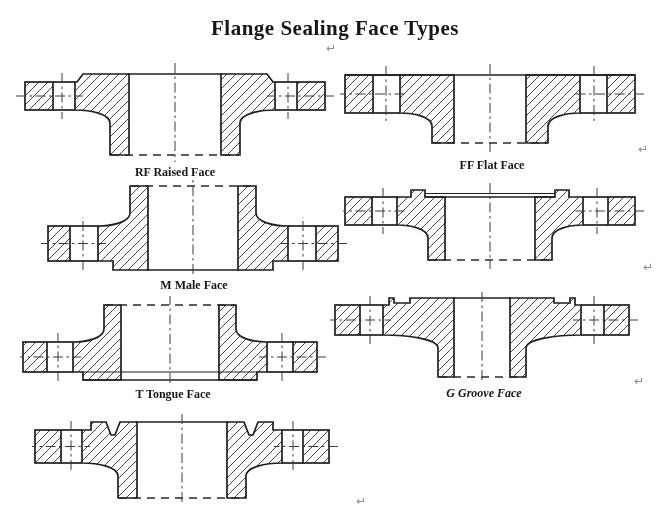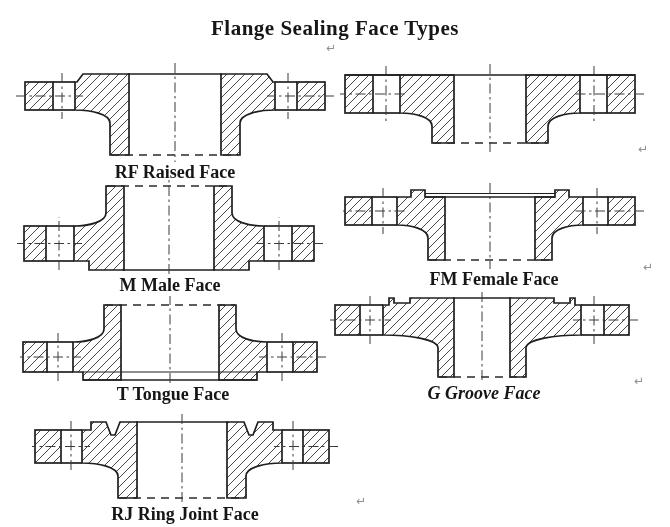--- a/index.html
+++ b/index.html
@@ -2,21 +2,21 @@
 <html><head>
 <meta charset="utf-8">
 <style>
   html,body{margin:0;padding:0;background:#fff;}
   #page{position:relative;width:670px;height:527px;background:#fff;overflow:hidden;
         font-family:"Liberation Serif","DejaVu Serif",serif;}
   #title{position:absolute;left:0;top:16px;width:670px;text-align:center;
          font-size:21px;font-weight:bold;color:#161616;letter-spacing:.5px;}
   figure.fig{position:absolute;margin:0;padding:0;}
   figure.fig svg{display:block;}
-  figcaption.cap{text-align:center;font-size:18px;font-weight:bold;color:#161616;
+  figcaption.cap{text-align:center;font-size:12px;font-weight:bold;color:#161616;
                  line-height:18px;margin-top:0;}
   .pmark{position:absolute;font-family:"DejaVu Sans",sans-serif;font-size:12px;
          color:#8f8f8f;}
 </style>
 </head>
 <body>
 
 <div id="page">
   <div id="title">Flange Sealing Face Types</div>
 
@@ -65,22 +65,23 @@
           <line x1="33" y1="16" x2="60" y2="16" stroke-width="1.7" stroke="#1f1f1f" fill="none"></line>
           <line x1="33" y1="54" x2="60" y2="54" stroke-width="1.7" stroke="#1f1f1f" fill="none"></line>
           <path d="M60 16 L114 16 L114 84 L92 84 L92 67 C92 58 74.4 54 60 54 Z" fill="url(#h-ff)" stroke="#1f1f1f" stroke-width="1.7" stroke-linejoin="miter"></path>
           <line x1="46" y1="7" x2="46" y2="63" stroke-dasharray="10 3.5 2.5 3.5" stroke-width="1" stroke="#3a3a3a"></line>
           <line x1="-4" y1="35" x2="68" y2="35" stroke-dasharray="10 3.5 2.5 3.5" stroke-width="1" stroke="#3a3a3a"></line>
           <line x1="5" y1="16" x2="295" y2="16" stroke-width="1.7" stroke="#1f1f1f" fill="none"></line>
           <line x1="93" y1="84" x2="207" y2="84" stroke-dasharray="8 6" stroke-width="1.4" stroke="#2a2a2a"></line>
           <line x1="150" y1="5" x2="150" y2="93" stroke-dasharray="10 3.5 2.5 3.5" stroke-width="1" stroke="#3a3a3a"></line>
         </g>
       </svg>
-  </figure>
-  <figure class="fig" id="fig-m" style="left: 17px; top: 177px; width: 306px;">
+    <figcaption class="cap">FF Flat Face</figcaption>
+  </figure>
+  <figure class="fig" id="fig-m" style="left: 41px; top: 177px; width: 306px;">
     <svg width="306" height="99" viewBox="0 0 306 99">
         <defs>
           <pattern id="h-m" width="9" height="9" patternUnits="userSpaceOnUse">
             <path d="M-1,-1 L10,10" stroke="#3f3f3f" stroke-width="0.95"></path>
           </pattern>
         </defs>
         <g transform="translate(0 99) scale(1 -1)">
           <rect x="275" y="15" width="22" height="35" fill="url(#h-m)" stroke="#1f1f1f" stroke-width="1.7"></rect>
           <line x1="275" y1="15" x2="247" y2="15" stroke-width="1.7" stroke="#1f1f1f" fill="none"></line>
           <line x1="275" y1="50" x2="247" y2="50" stroke-width="1.7" stroke="#1f1f1f" fill="none"></line>
@@ -119,21 +120,20 @@
           <line x1="29" y1="44" x2="54" y2="44" stroke-width="1.7" stroke="#1f1f1f" fill="none"></line>
           <path d="M54 16 L68 16 L68 9 L82 9 L82 16 L102 16 L102 79 L85 79 L85 57 C85 48 67.95 44 54 44 Z" fill="url(#h-fm)" stroke="#1f1f1f" stroke-width="1.7" stroke-linejoin="miter"></path>
           <line x1="40" y1="7" x2="40" y2="53" stroke-dasharray="10 3.5 2.5 3.5" stroke-width="1" stroke="#3a3a3a"></line>
           <line x1="-7" y1="30" x2="62" y2="30" stroke-dasharray="10 3.5 2.5 3.5" stroke-width="1" stroke="#3a3a3a"></line>
           <line x1="82" y1="12.5" x2="212" y2="12.5" stroke="#1f1f1f" stroke-width="1.2"></line>
           <line x1="82" y1="16" x2="212" y2="16" stroke-width="1.7" stroke="#1f1f1f" fill="none"></line>
           <line x1="86" y1="79" x2="208" y2="79" stroke-dasharray="8 6" stroke-width="1.4" stroke="#2a2a2a"></line>
           <line x1="147" y1="2" x2="147" y2="88" stroke-dasharray="10 3.5 2.5 3.5" stroke-width="1" stroke="#3a3a3a"></line>
         </g>
       </svg>
-    <figcaption class="cap">FM Female Face</figcaption>
   </figure>
   <figure class="fig" id="fig-t" style="left: 20px; top: 293px; width: 306px;">
     <svg width="306" height="92" viewBox="0 0 306 92">
         <defs>
           <pattern id="h-t" width="9" height="9" patternUnits="userSpaceOnUse">
             <path d="M-1,-1 L10,10" stroke="#3f3f3f" stroke-width="0.95"></path>
           </pattern>
         </defs>
         <g transform="translate(0 92) scale(1 -1)">
           <rect x="273" y="13" width="24" height="30" fill="url(#h-t)" stroke="#1f1f1f" stroke-width="1.7"></rect>
@@ -201,20 +201,19 @@
           <line x1="29" y1="18" x2="50" y2="18" stroke-width="1.7" stroke="#1f1f1f" fill="none"></line>
           <line x1="29" y1="51" x2="50" y2="51" stroke-width="1.7" stroke="#1f1f1f" fill="none"></line>
           <path d="M50 18 L59 18 L59 10 L74 10 L79 23 L83 23 L88 10 L105 10 L105 86 L86 86 L86 64 C86 55 66.2 51 50 51 Z" fill="url(#h-rj)" stroke="#1f1f1f" stroke-width="1.7" stroke-linejoin="miter"></path>
           <line x1="39" y1="9" x2="39" y2="60" stroke-dasharray="10 3.5 2.5 3.5" stroke-width="1" stroke="#3a3a3a"></line>
           <line x1="-6" y1="34.5" x2="58" y2="34.5" stroke-dasharray="10 3.5 2.5 3.5" stroke-width="1" stroke="#3a3a3a"></line>
           <line x1="104" y1="10" x2="196" y2="10" stroke-width="1.7" stroke="#1f1f1f" fill="none"></line>
           <line x1="87" y1="86" x2="213" y2="86" stroke-dasharray="8 6" stroke-width="1.4" stroke="#2a2a2a"></line>
           <line x1="150" y1="2" x2="150" y2="92" stroke-dasharray="10 3.5 2.5 3.5" stroke-width="1" stroke="#3a3a3a"></line>
         </g>
       </svg>
-    <figcaption class="cap">RJ Ring Joint Face</figcaption>
   </figure>
 <span class="pmark" style="left: 326px; top: 41px;">↵</span>
     <span class="pmark" style="left: 638px; top: 142px;">↵</span>
     <span class="pmark" style="left: 643px; top: 260px;">↵</span>
     <span class="pmark" style="left: 634px; top: 374px;">↵</span>
     <span class="pmark" style="left: 356px; top: 494px;">↵</span>
   </div>
 
 </body></html>

